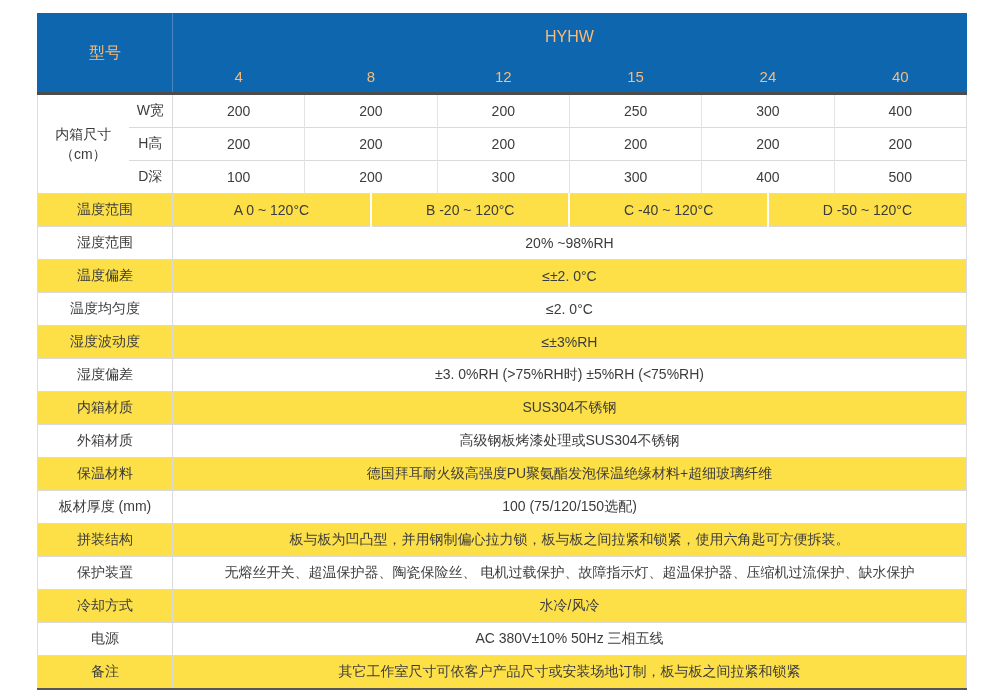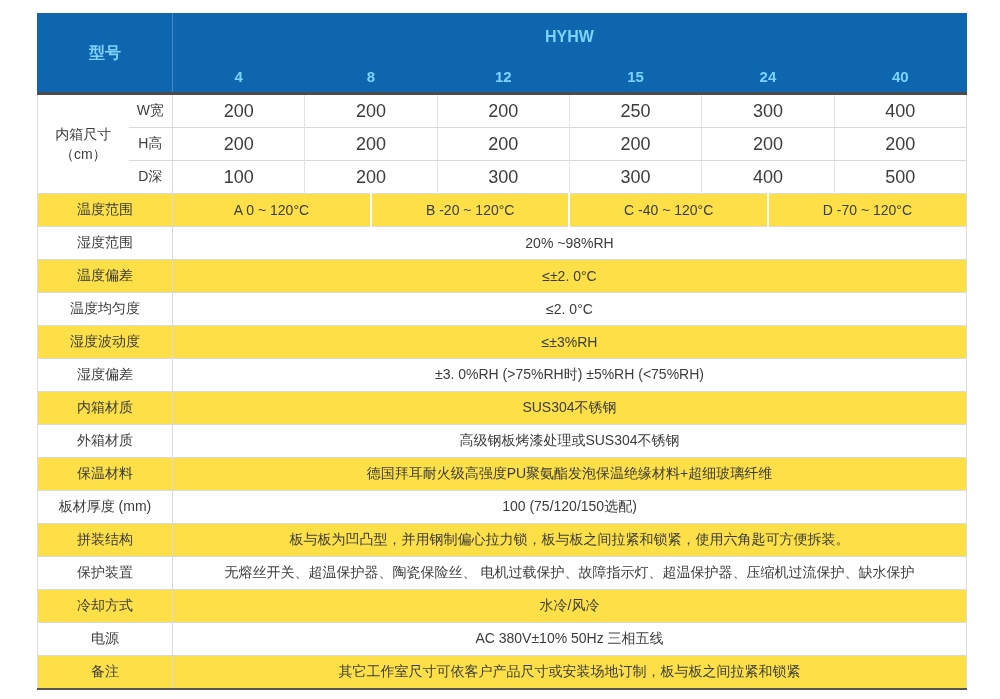--- a/index.html
+++ b/index.html
@@ -9,36 +9,36 @@
     color:#3c3c3c;
   }
   .table-wrap{position:absolute;left:37px;top:13px;width:929px;}
   table.spec{
     border-collapse:collapse;table-layout:fixed;width:929px;
     font-size:14px;color:#3c3c3c;
   }
   td{vertical-align:middle;text-align:center;padding:0 2px;overflow:hidden;white-space:nowrap;}
   
   .h-blue{
-    background:#0d66ae;color:#7dd3fc;font-weight:bold;
+    background:#0d66ae;color:#fdba74;font-weight:normal;
     border:1px solid #0d66ae;
   }
   .cell-model-hdr{font-size:16px;}
   .cell-series{font-size:16px;height:46px;}
   .model-row td{height:31px;font-size:15px;border-top:1px solid #4c88bf;border-bottom:3px solid #4c4c4c;}
   .model-row td + td{border-left:1px solid #4c88bf;}
   .cell-model-hdr{border-right:1px solid #4c88bf !important;border-bottom:3px solid #4c4c4c !important;}
   
   .b td{height:32px;border-top:1px solid #dadada;}
   td.lbl{border-right:1px solid #dadada;background:inherit;}
   td.edge-l{border-left:1px solid #dcdcdc;}
   td.edge-r{border-right:1px solid #dcdcdc;}
   tr.gray td{background:#fde047;}
   tr.white td{background:#ffffff;}
-  td.num{font-size:18px;}
+  td.num{font-size:14px;}
   td.num + td.num{border-left:1px solid #e3e3e3;}
   td.temp-cell + td.temp-cell{border-left:2px solid #ffffff;}
   .inner-size-lbl{line-height:1.45;white-space:normal;}
   tr.last td{border-bottom:2px solid #565656;}
   td.long{font-size:14px;}
 </style>
 </head>
 <body>
 
 <div class="table-wrap">
@@ -93,21 +93,21 @@
     <td class="num" colspan="2">300</td>
     <td class="num" colspan="2">400</td>
     <td class="num edge-r" colspan="2">500</td>
   </tr>
 
   <tr class="b gray">
     <td class="lbl edge-l" colspan="2">温度范围</td>
     <td class="temp-cell" colspan="3">A 0 ~ 120°C</td>
     <td class="temp-cell" colspan="3">B -20 ~ 120°C</td>
     <td class="temp-cell" colspan="3">C -40 ~ 120°C</td>
-    <td class="temp-cell edge-r" colspan="3">D -70 ~ 120°C</td>
+    <td class="temp-cell edge-r" colspan="3">D -50 ~ 120°C</td>
   </tr>
 
   <tr class="b white">
     <td class="lbl edge-l" colspan="2">湿度范围</td>
     <td class="edge-r" colspan="12">20% ~98%RH</td>
   </tr>
   <tr class="b gray">
     <td class="lbl edge-l" colspan="2">温度偏差</td>
     <td class="edge-r" colspan="12">≤±2. 0°C</td>
   </tr>

